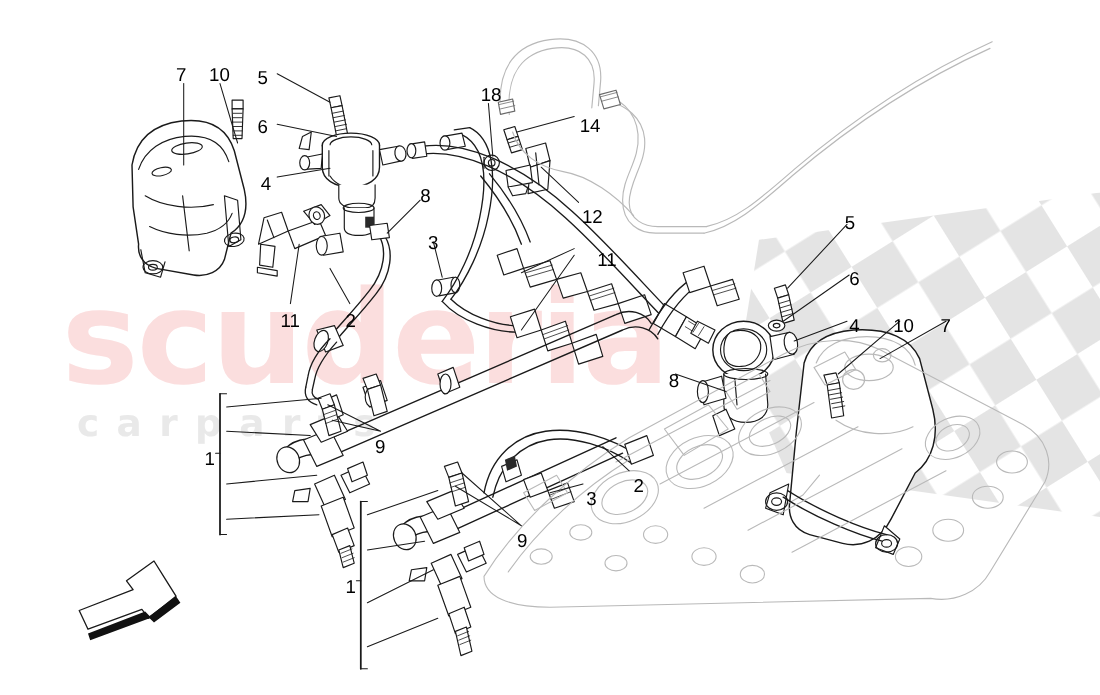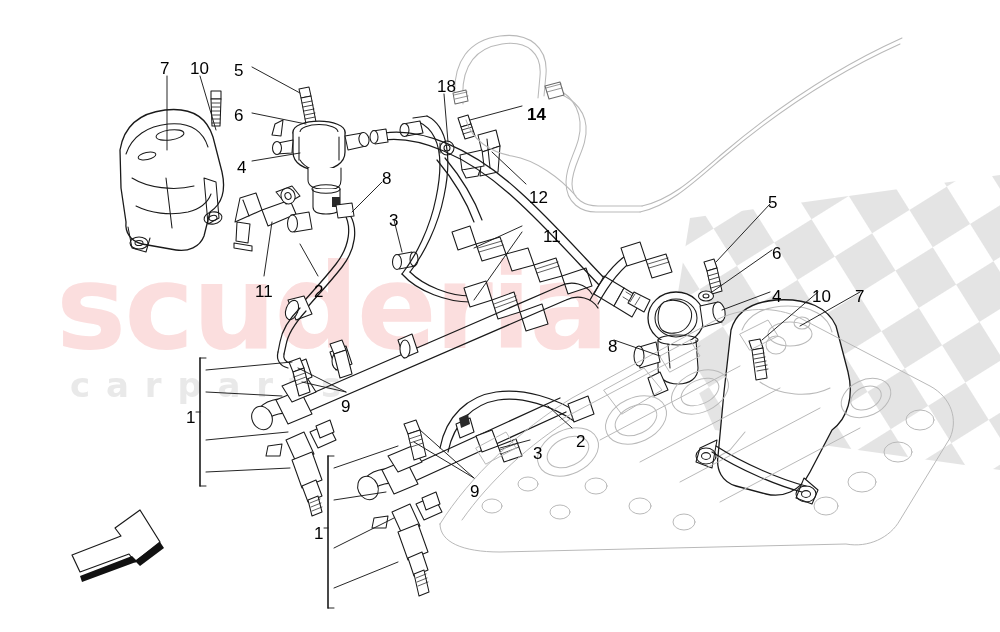--- a/index.html
+++ b/index.html
@@ -462,21 +462,21 @@
     </g>
   </svg>
 
   <div class="lbl" style="left:160px;top:60px;">7</div>
   <div class="lbl" style="left:190px;top:60px;">10</div>
   <div class="lbl" style="left:234px;top:62px;">5</div>
   <div class="lbl" style="left:234px;top:107px;">6</div>
   <div class="lbl" style="left:237px;top:159px;">4</div>
   <div class="lbl" style="left:382px;top:170px;">8</div>
   <div class="lbl" style="left:437px;top:78px;">18</div>
-  <div class="lbl" style="left:527px;top:106px;font-weight:bold;">14</div>
+  <div class="lbl" style="left:527px;top:106px;">14</div>
   <div class="lbl" style="left:529px;top:189px;">12</div>
   <div class="lbl" style="left:527px;top:228px;margin-left:16px;">11</div>
   <div class="lbl" style="left:389px;top:212px;">3</div>
   <div class="lbl" style="left:255px;top:283px;">11</div>
   <div class="lbl" style="left:314px;top:283px;">2</div>
   <div class="lbl" style="left:768px;top:194px;">5</div>
   <div class="lbl" style="left:772px;top:245px;">6</div>
   <div class="lbl" style="left:772px;top:288px;">4</div>
   <div class="lbl" style="left:812px;top:288px;">10</div>
   <div class="lbl" style="left:855px;top:288px;">7</div>

